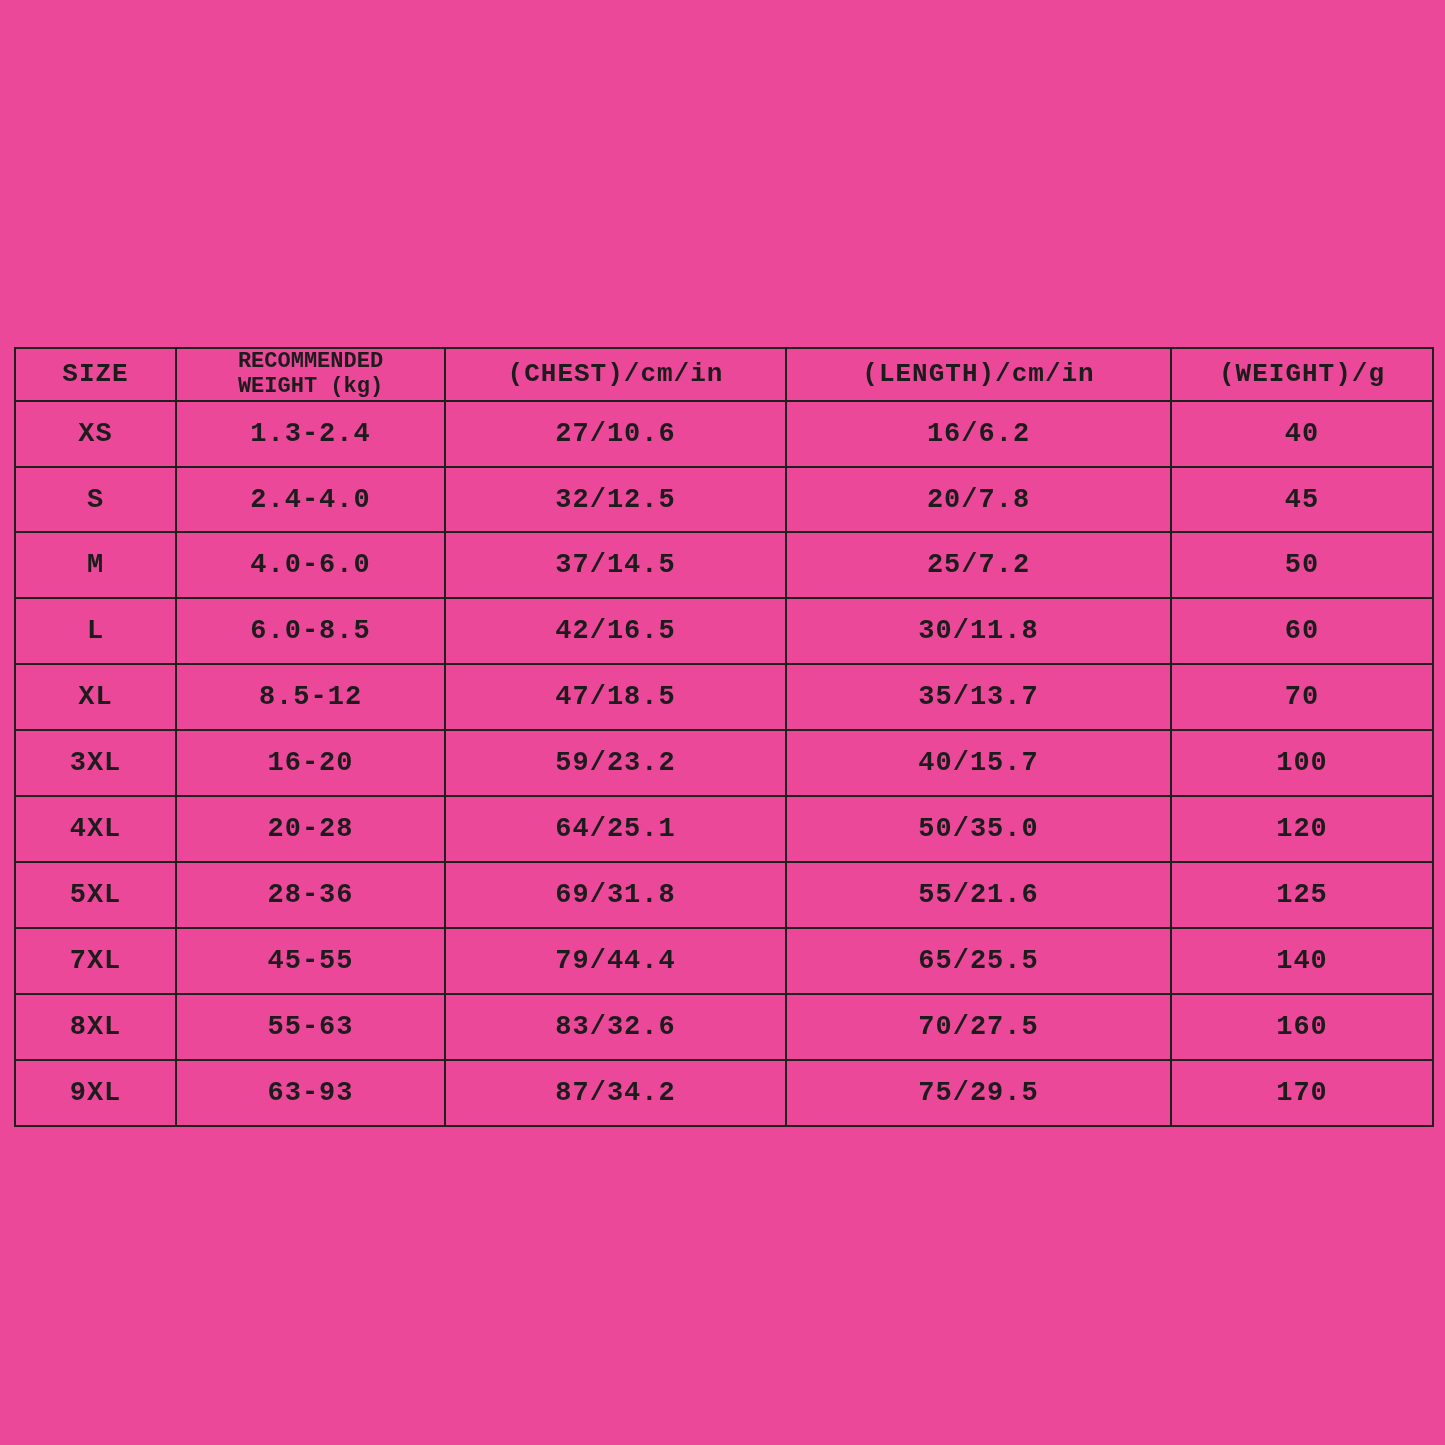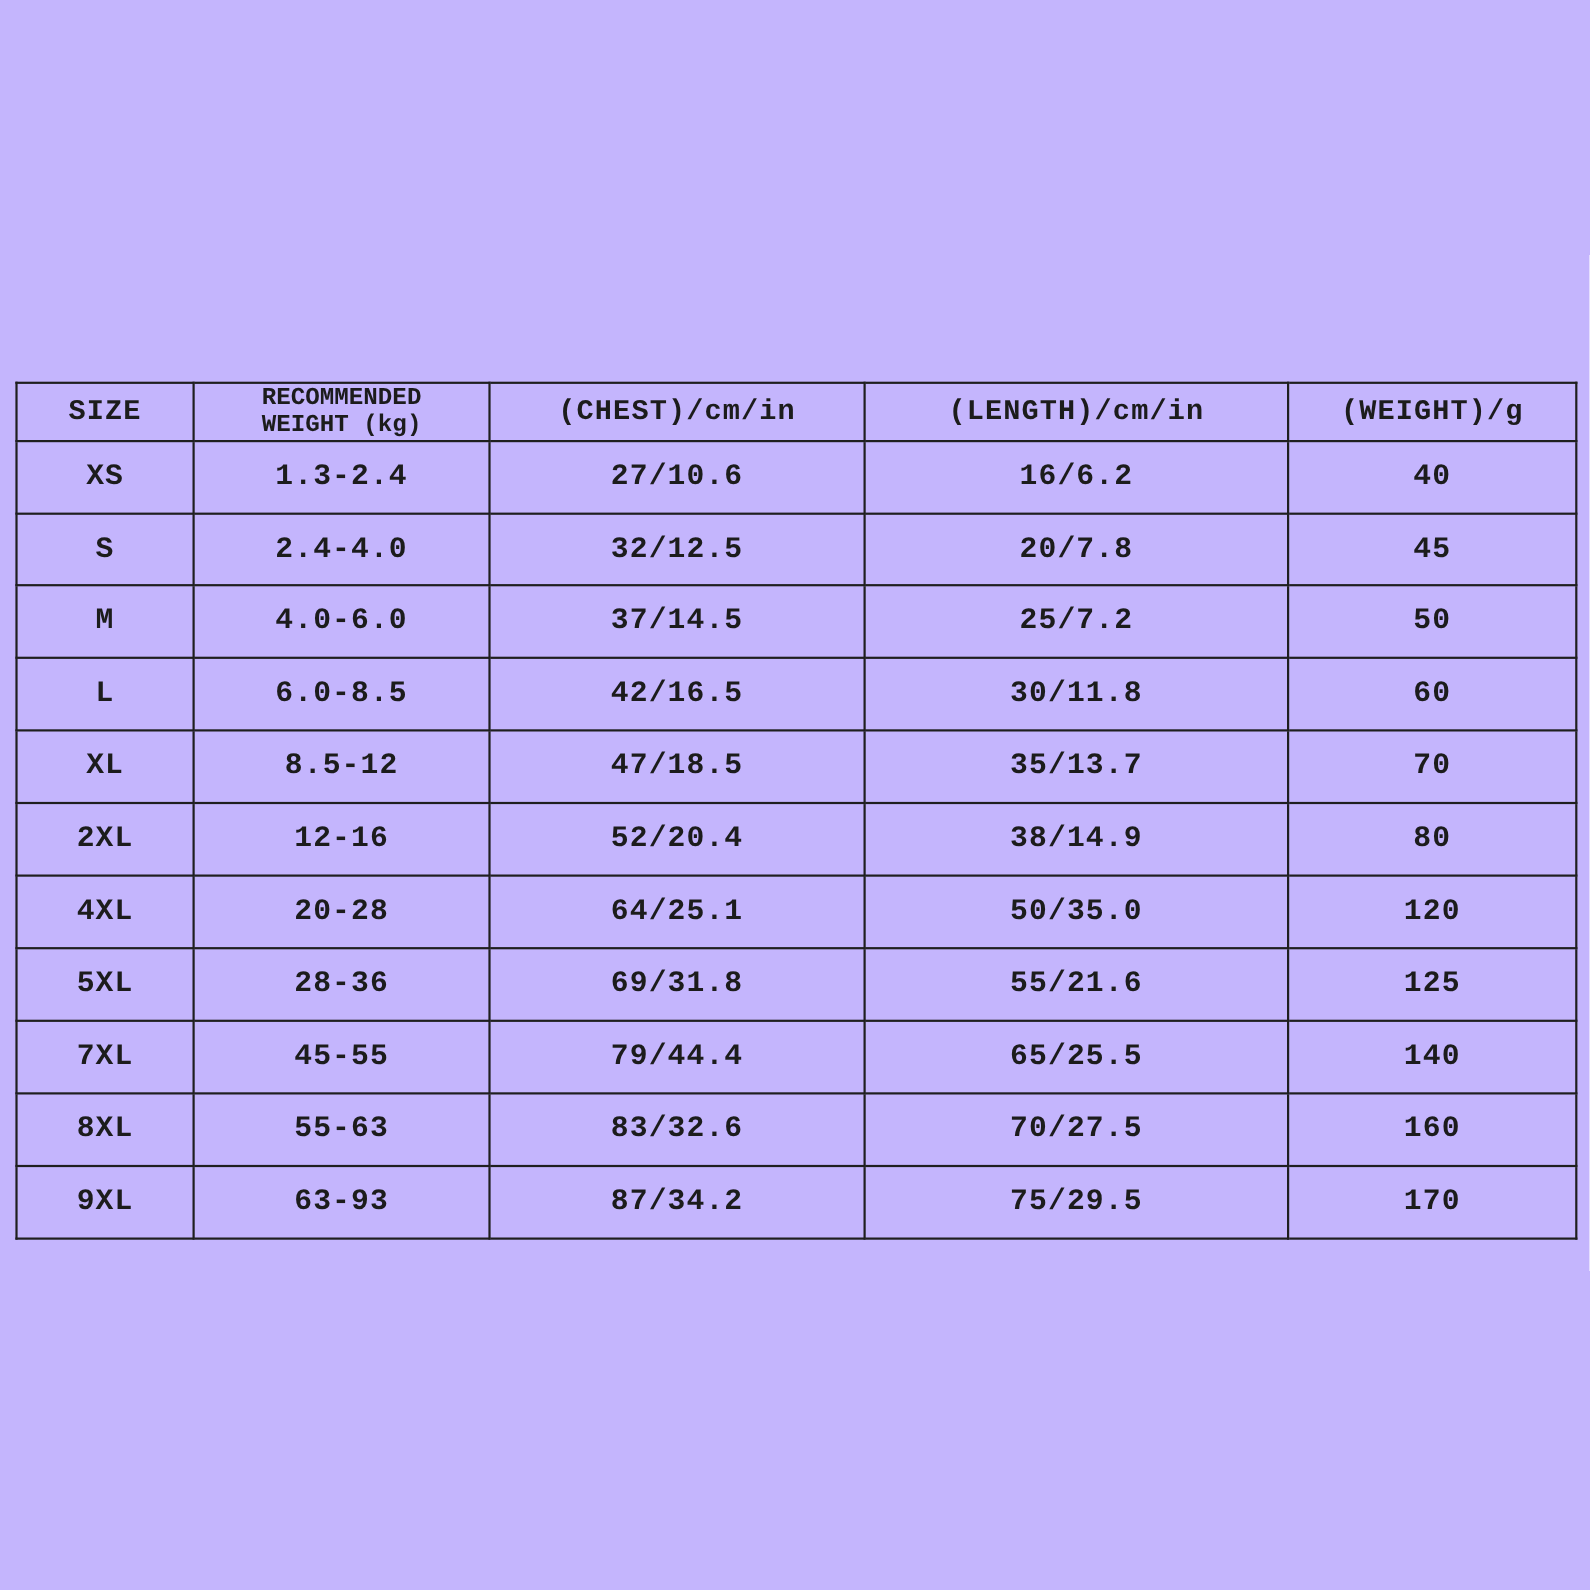--- a/index.html
+++ b/index.html
@@ -3,21 +3,21 @@
 <meta charset="utf-8">
 <style>
   * { margin: 0; padding: 0; box-sizing: border-box; }
   html, body {
     width: 1445px; height: 1445px;
     background: #ffffff;
   }
   .page {
     position: relative;
     width: 1445px; height: 1445px;
-    background: #c4b5fd;
+    background: #ec4899;
     font-family: "Liberation Mono", "DejaVu Sans Mono", monospace;
     color: #1c1c1c;
   }
   table.size-chart {
     position: absolute;
     left: 14px; top: 347px;
     width: 1418px; height: 780px;
     border-collapse: collapse;
     table-layout: fixed;
   }
@@ -100,25 +100,25 @@
           <td>60</td>
         </tr>
         <tr>
           <td>XL</td>
           <td>8.5-12</td>
           <td>47/18.5</td>
           <td>35/13.7</td>
           <td>70</td>
         </tr>
         <tr>
-          <td>2XL</td>
-          <td>12-16</td>
-          <td>52/20.4</td>
-          <td>38/14.9</td>
-          <td>80</td>
+          <td>3XL</td>
+          <td>16-20</td>
+          <td>59/23.2</td>
+          <td>40/15.7</td>
+          <td>100</td>
         </tr>
         <tr>
           <td>4XL</td>
           <td>20-28</td>
           <td>64/25.1</td>
           <td>50/35.0</td>
           <td>120</td>
         </tr>
         <tr>
           <td>5XL</td>

